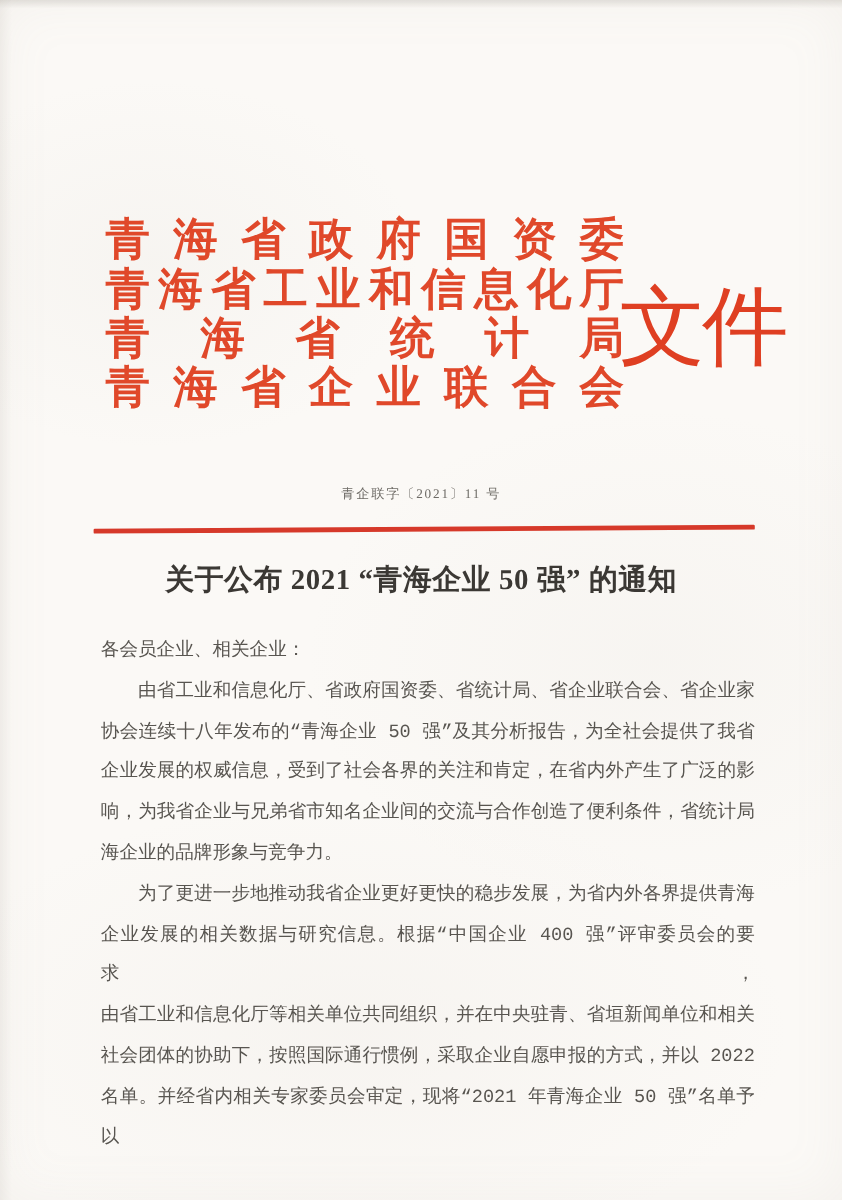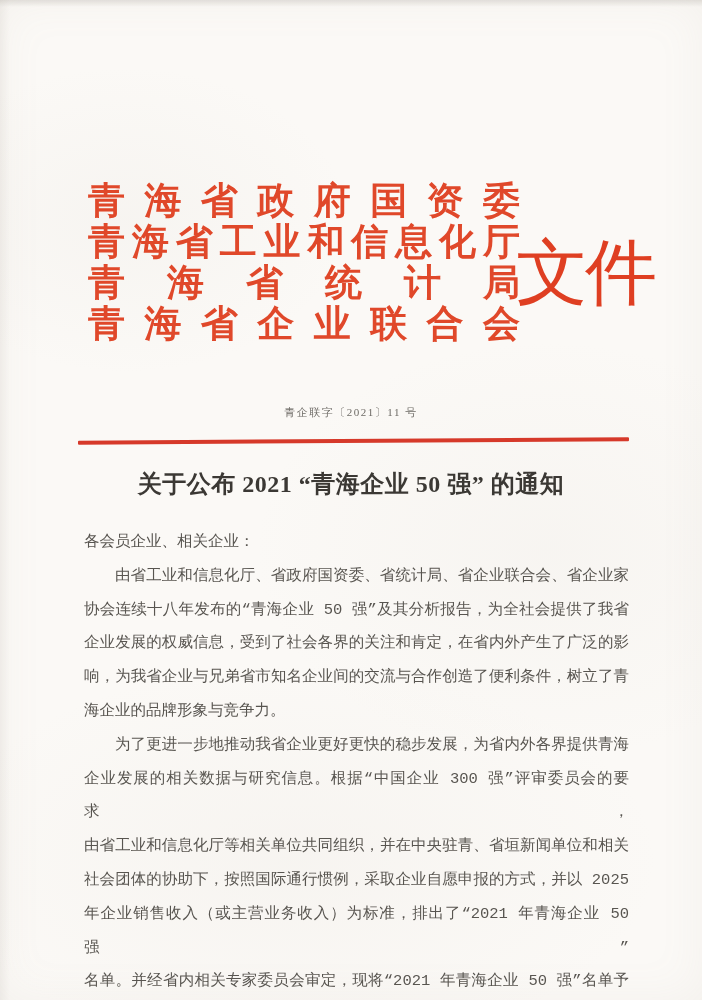--- a/index.html
+++ b/index.html
@@ -132,23 +132,22 @@
 
   <div class="red-rule"></div>
 
   <h1 class="title">关于公布 2021 “青海企业 50 强” 的通知</h1>
 
   <div class="body-text">
       <div class="bl">各会员企业、相关企业：</div>
       <div class="bl j ind">由省工业和信息化厅、省政府国资委、省统计局、省企业联合会、省企业家</div>
       <div class="bl j">协会连续十八年发布的“青海企业 50 强”及其分析报告，为全社会提供了我省</div>
       <div class="bl j">企业发展的权威信息，受到了社会各界的关注和肯定，在省内外产生了广泛的影</div>
-      <div class="bl j">响，为我省企业与兄弟省市知名企业间的交流与合作创造了便利条件，树立了青</div>
+      <div class="bl j">响，为我省企业与兄弟省市知名企业间的交流与合作创造了便利条件，省统计局</div>
       <div class="bl">海企业的品牌形象与竞争力。</div>
       <div class="bl j ind">为了更进一步地推动我省企业更好更快的稳步发展，为省内外各界提供青海</div>
-      <div class="bl j">企业发展的相关数据与研究信息。根据“中国企业 300 强”评审委员会的要求，</div>
+      <div class="bl j">企业发展的相关数据与研究信息。根据“中国企业 400 强”评审委员会的要求，</div>
       <div class="bl j">由省工业和信息化厅等相关单位共同组织，并在中央驻青、省垣新闻单位和相关</div>
-      <div class="bl j">社会团体的协助下，按照国际通行惯例，采取企业自愿申报的方式，并以 2025</div>
-      <div class="bl j">年企业销售收入（或主营业务收入）为标准，排出了“2021 年青海企业 50 强”</div>
+      <div class="bl j">社会团体的协助下，按照国际通行惯例，采取企业自愿申报的方式，并以 2022</div>
       <div class="bl j">名单。并经省内相关专家委员会审定，现将“2021 年青海企业 50 强”名单予以</div>
     </div>
 
 </div>
 
 </body></html>

